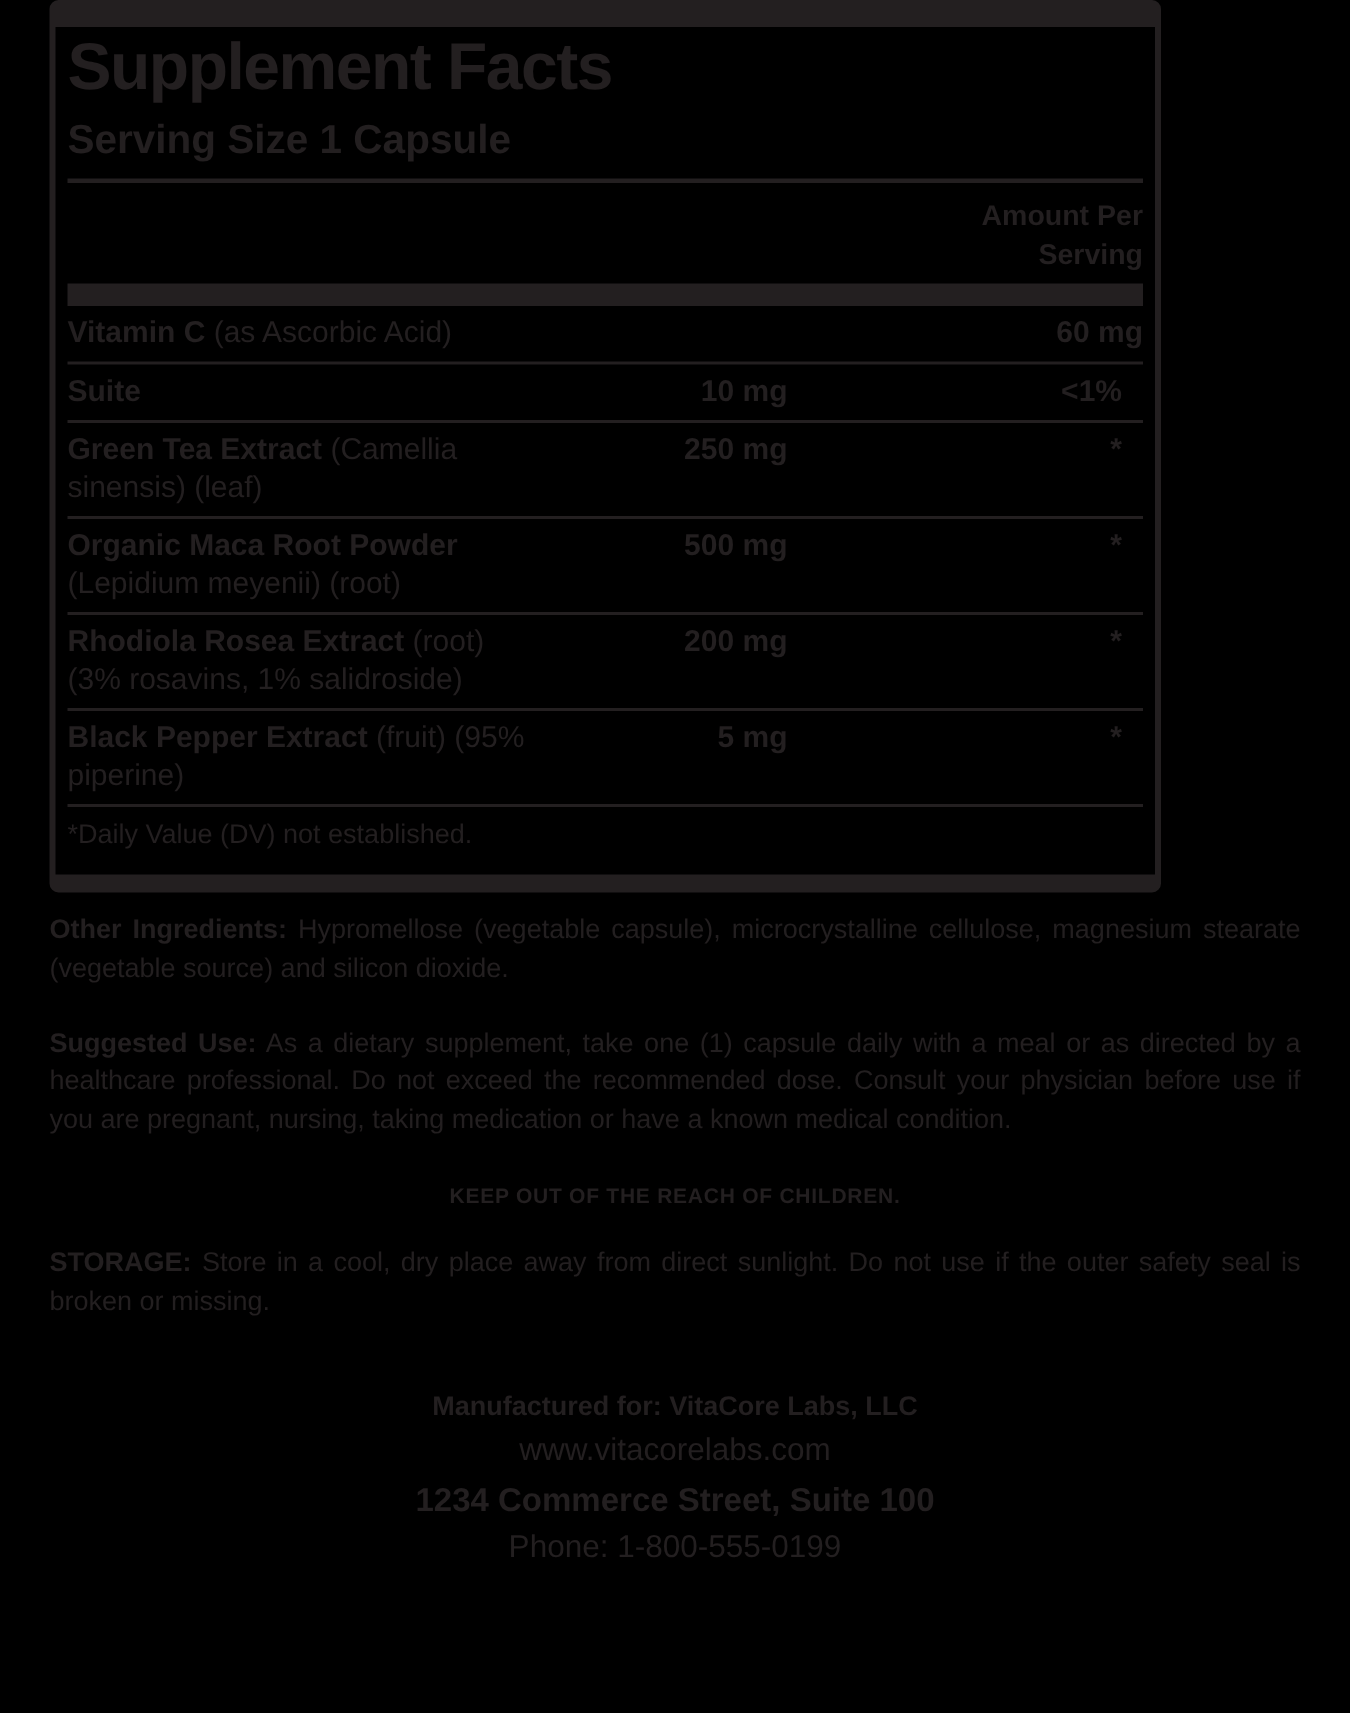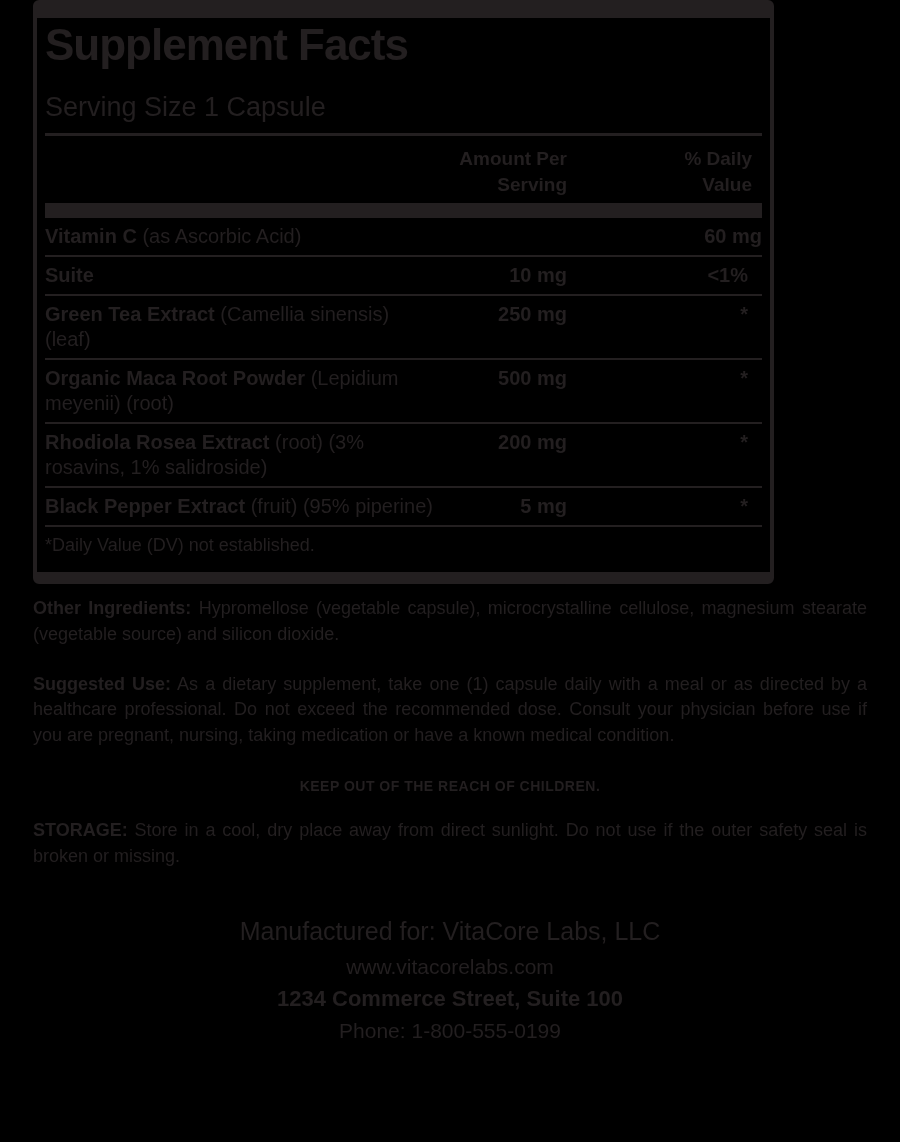--- a/index.html
+++ b/index.html
@@ -19,21 +19,21 @@
     border-top-width:18px;
     border-bottom-width:12px;
     border-radius:6px;
     padding:0 8px 6px 8px;
   }
   .facts-title{
     font-size:44px;font-weight:bold;letter-spacing:-1px;
     line-height:1.05;margin-top:4px;
   }
   .facts-serving{
-    font-size:27px;font-weight:normal;margin-top:24px;
+    font-size:27px;font-weight:bold;margin-top:10px;
   }
   .rule-thin{height:3px;background:#231f20;margin-top:10px;}
   .rule-row{height:2px;background:#231f20;}
   .rule-heavy{height:15px;background:#231f20;}
   .hdr-row{
     display:flex;align-items:flex-end;
     padding:10px 0 6px 0;
   }
   .hdr-spacer{flex:1;}
   .hdr-amount{
@@ -43,21 +43,21 @@
   .hdr-dv{
     width:195px;display:flex;justify-content:flex-end;
     padding-right:10px;box-sizing:border-box;
   }
   .hdr-dv-inner{
     width:84px;text-align:right;
     font-size:19px;font-weight:bold;line-height:1.35;
   }
   .row{
     display:flex;align-items:flex-start;
-    padding:6px 0;font-size:20px;line-height:1.25;
+    padding:6px 0;font-size:20px;line-height:1.25;gap:42px;
   }
   .row-label{flex:1;padding-right:10px;}
   .row-label b{font-weight:bold;}
   .row-label .detail{font-weight:normal;}
   .amount{width:120px;text-align:right;font-weight:bold;white-space:nowrap;}
   .dv{width:195px;text-align:right;padding-right:14px;box-sizing:border-box;font-weight:bold;}
   .footnote{
     font-size:18px;padding:8px 0 10px 0;
   }
   
@@ -68,41 +68,38 @@
   .para b{font-weight:bold;}
   .mt-oi{margin-top:12px;}
   .mt-use{margin-top:24px;}
   .disclaimer{margin-top:24px;font-size:21px;text-align:left;}
   .keepout{
     margin-top:30px;text-align:center;
     font-size:14px;font-weight:bold;letter-spacing:.5px;
   }
   .storage{margin-top:24px;}
   .dist-block{margin-top:44px;text-align:center;line-height:1.5;}
-  .dist-1{font-size:25px;font-weight:normal;}
+  .dist-1{font-size:18px;font-weight:bold;}
   .dist-2{font-size:21px;}
   .dist-3{font-size:22px;font-weight:bold;}
   .dist-4{font-size:21px;}
 </style>
 </head>
 <body>
 
 <div class="facts-box">
 
   <div class="facts-title">Supplement Facts</div>
   <div class="facts-serving">Serving Size 1 Capsule</div>
 
   <div class="rule-thin"></div>
 
   <div class="hdr-row">
     <div class="hdr-spacer"></div>
     <div class="hdr-amount">Amount Per Serving</div>
-    <div class="hdr-dv">
-      <div class="hdr-dv-inner">% Daily Value</div>
-    </div>
   </div>
 
   <div class="rule-heavy"></div>
 
   <div class="row">
     <span class="row-label"><b>Vitamin C</b> <span class="detail">(as Ascorbic Acid)</span></span>
     <span class="amount">60 mg</span>
   </div>
   <div class="rule-row"></div>
 

